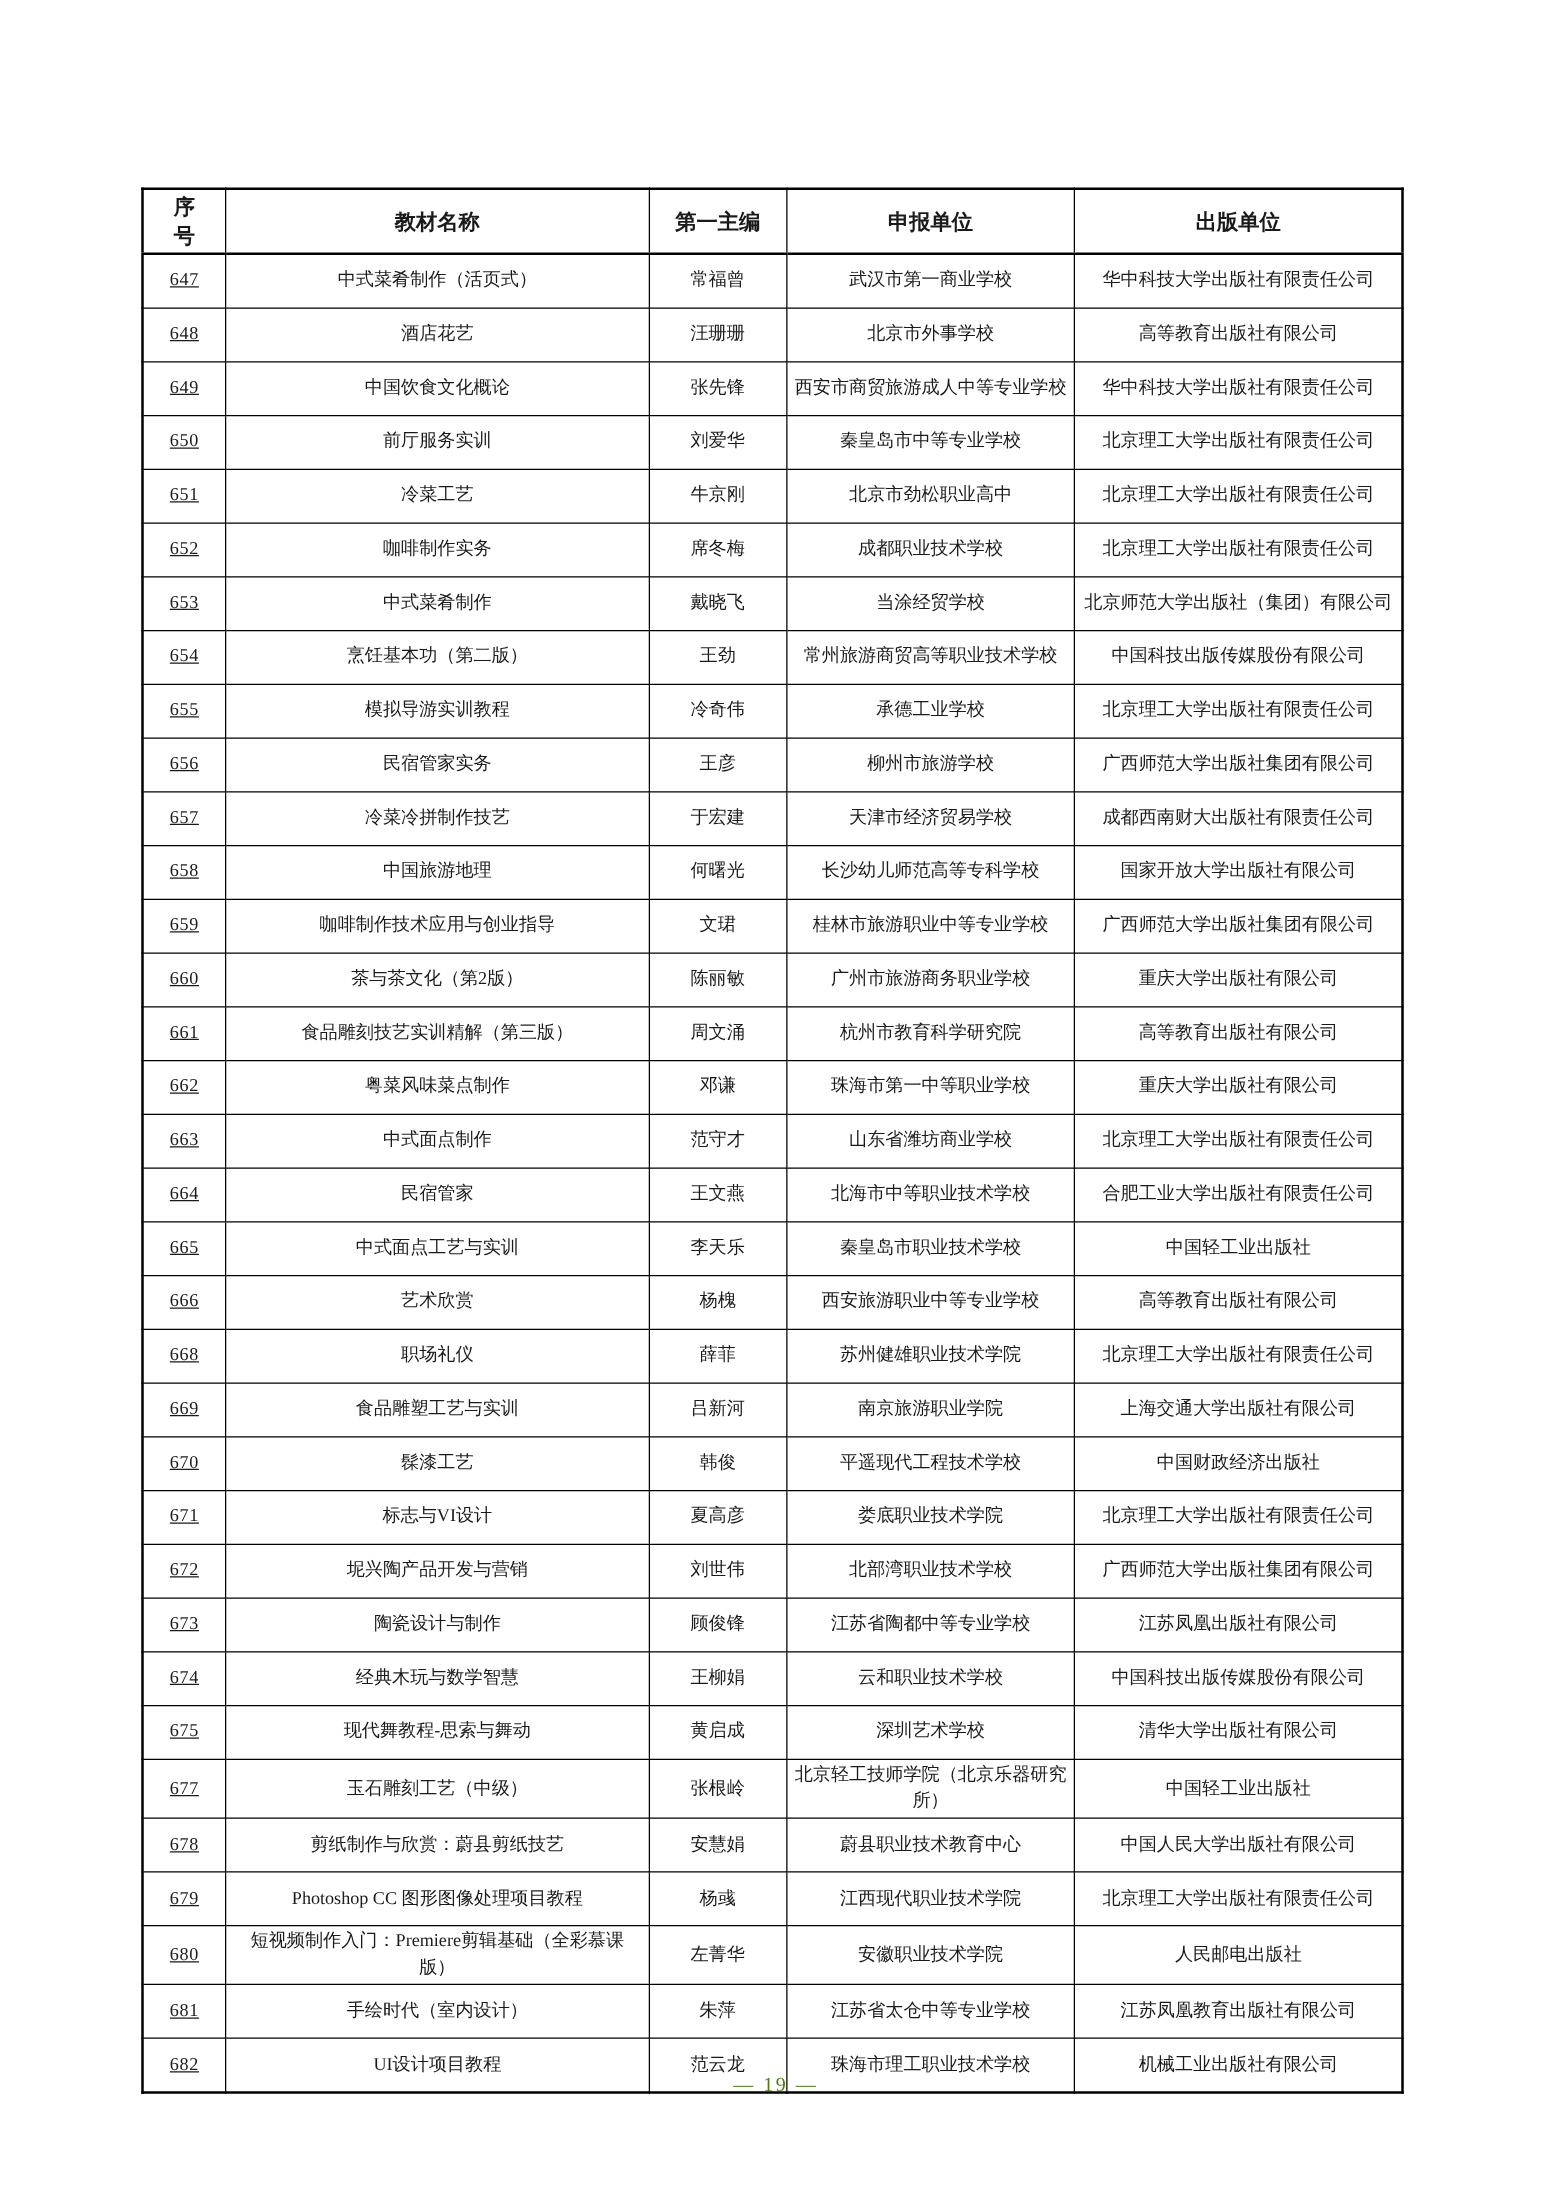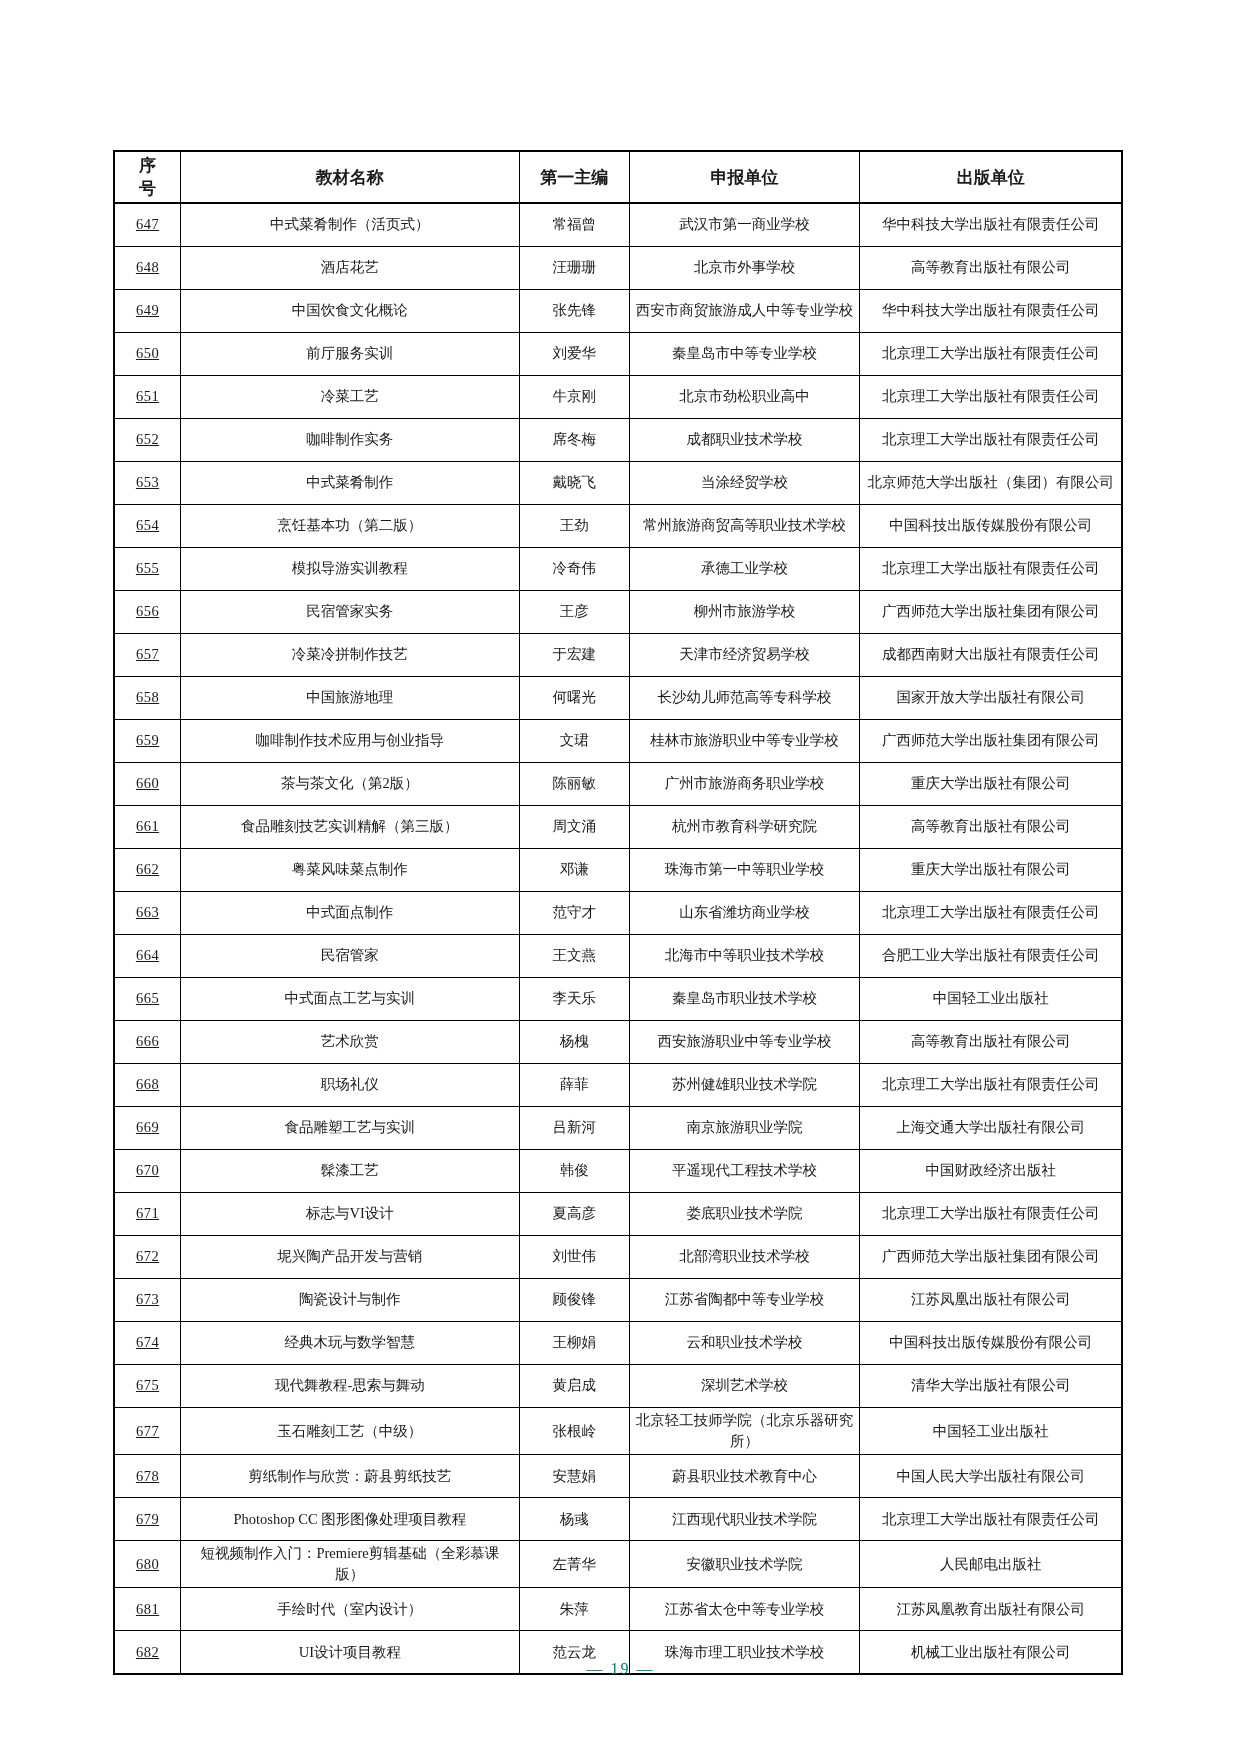--- a/index.html
+++ b/index.html
@@ -46,21 +46,21 @@
   }
   td.col-seq { letter-spacing: 0.5px; text-decoration: underline; }
   .page-number {
     position: absolute;
     top: 1660px;
     left: 0;
     width: 100%;
     text-align: center;
     font-size: 16px;
     letter-spacing: 2px;
-    color: #0f766e;
+    color: #4d7c0f;
   }
 </style>
 </head>
 <body>
 
 <div class="table-wrap">
   <table class="doc-table">
     <colgroup id="colgroup">
         <col style="width: 6.6%;">
         <col style="width: 33.6%;">

